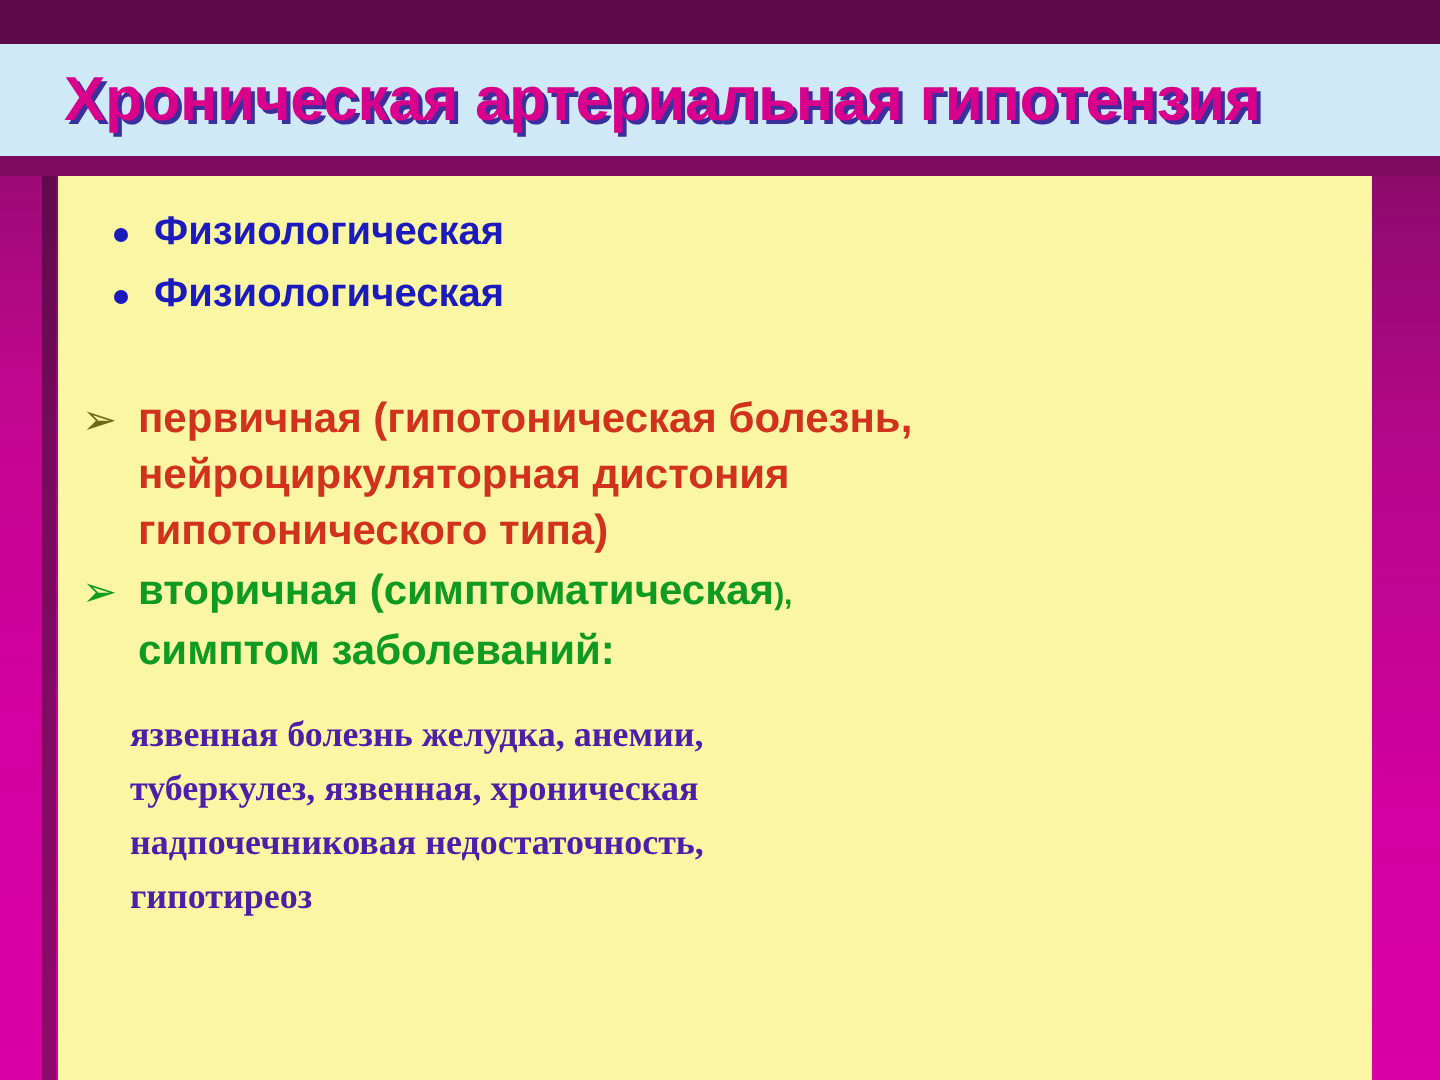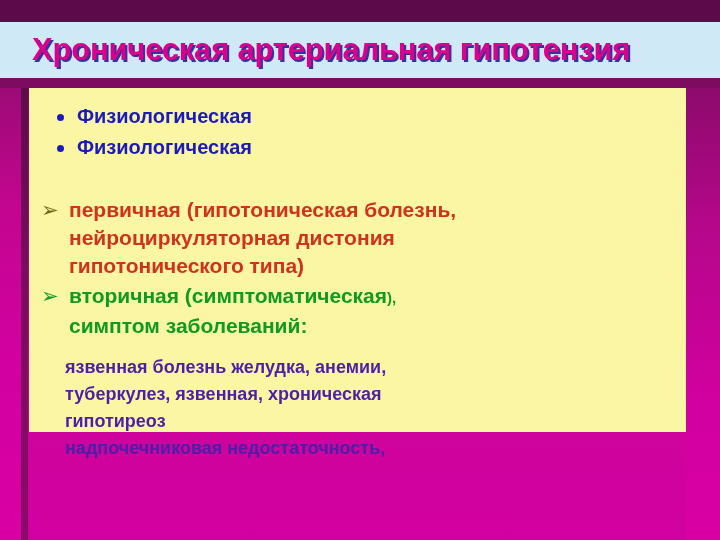--- a/index.html
+++ b/index.html
@@ -71,21 +71,21 @@
     left: 686px; top: 88px;
     width: 34px; height: 452px;
     background: linear-gradient(180deg,#8d0a6c 0%, #b5078a 30%, #d200a0 70%, #d900a4 100%);
   }
   
   .panel {
     position: absolute;
     left: 29px;
     top: 88px;
     width: 657px;
-    height: 344px;
+    height: 452px;
     background: #fbf6a4;
     box-sizing: border-box;
     padding: 8px 10px 0 10px;
   }
   .panel-inner {
     position: relative;
     width: 100%;
     height: 100%;
   }
   
@@ -141,20 +141,21 @@
     font-size: 15px;
   }
   
   .tail-block {
     margin-top: 14px;
     margin-left: 26px;
     font-size: 18px;
     font-weight: bold;
     color: #4b1fa8;
     line-height: 27px;
+    font-family: Liberation Serif, serif;
   }
   .tail-block div { white-space: nowrap; }
 </style>
 </head>
 <body>
 
 <div class="slide">
 
   <div class="top-band"></div>
   <div class="title-band"></div>
@@ -190,20 +191,20 @@
           <span class="arrow-glyph">➢</span>
           <div><span>вторичная (симптоматическая</span><span class="small-paren">),</span></div>
           <div>симптом заболеваний:</div>
         </div>
 
       </div>
 
       <div class="tail-block">
         <div>язвенная болезнь желудка, анемии,</div>
         <div>туберкулез, язвенная, хроническая</div>
+        <div>надпочечниковая недостаточность,</div>
         <div>гипотиреоз</div>
-        <div>надпочечниковая недостаточность,</div>
       </div>
 
     </div>
   </div>
 
 </div>
 
 </body></html>

